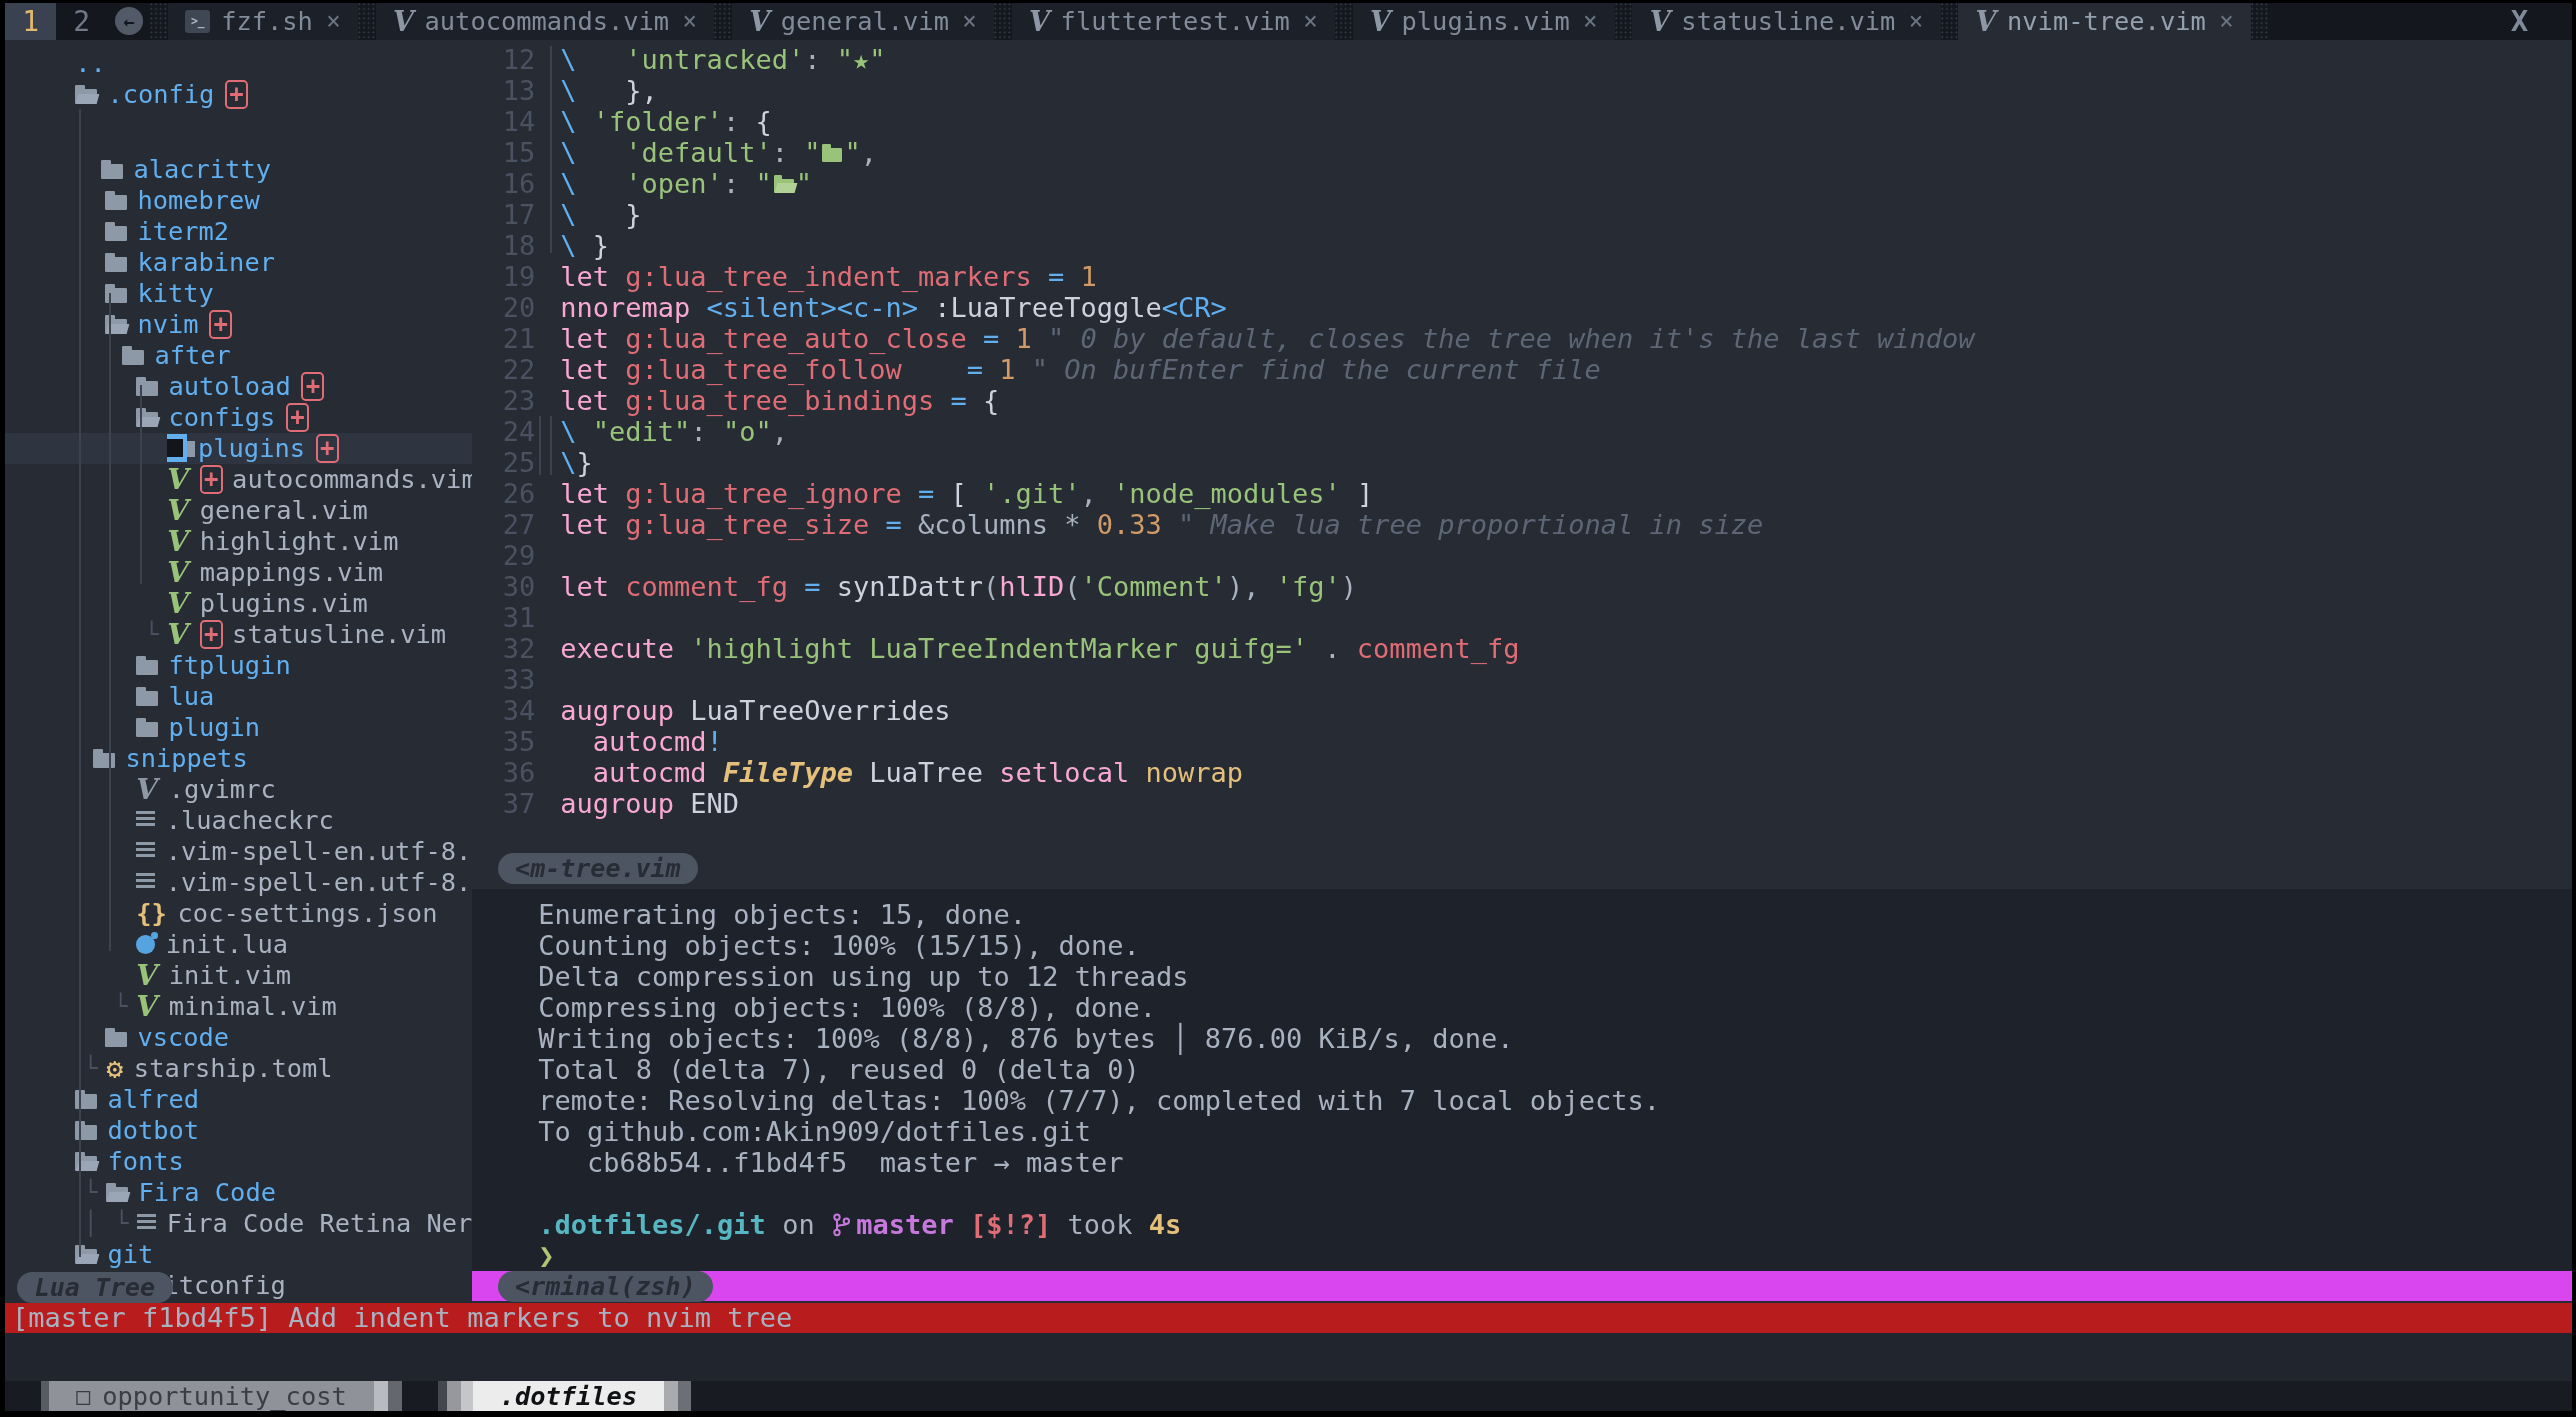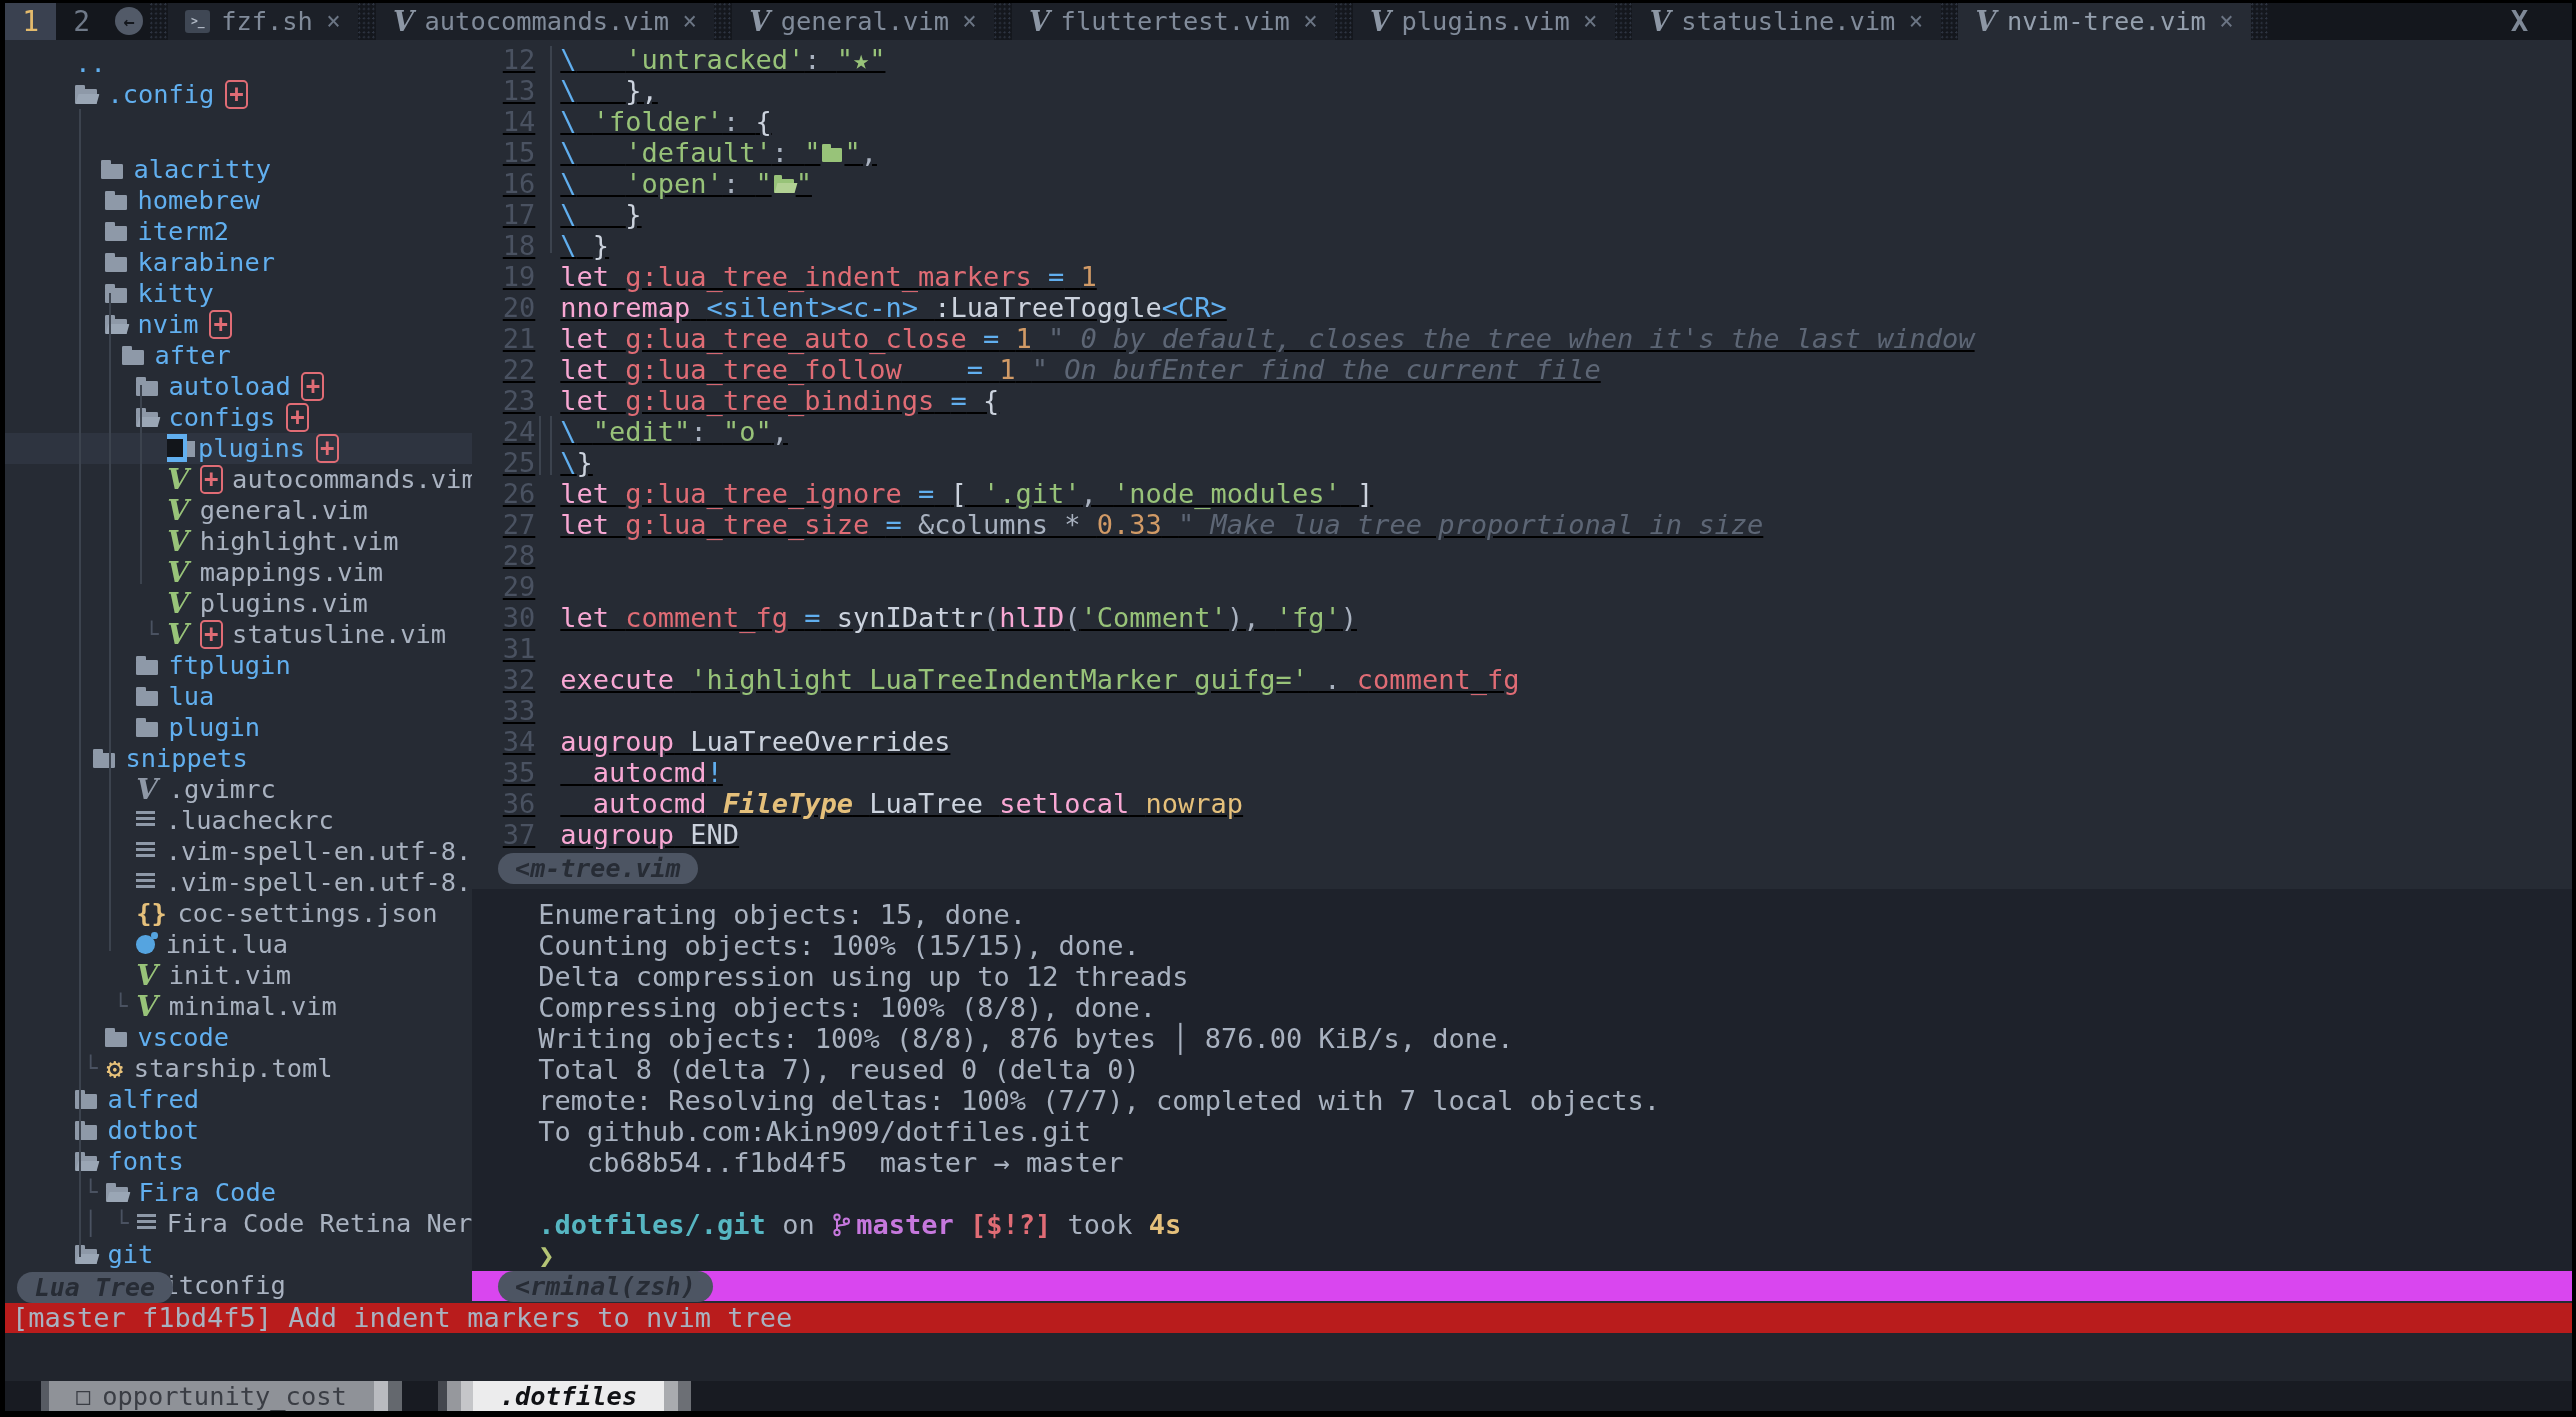--- a/index.html
+++ b/index.html
@@ -48,21 +48,21 @@
   .ic-gear-gray { color:#8e99a8; font-size:28px; }
   .ic-cursor { width:20px; height:28px; background:#61afef; position:relative; }
   .ic-cursor::after { content:""; position:absolute; left:0; top:5.3px; width:16px; height:18px; background:#12151a; }
   .ic-cursor::before { content:""; position:absolute; right:-8px; top:6.7px; width:8px; height:16px; background:#8e99a8; }
   .plusbox { display:inline-flex; align-items:center; justify-content:center; width:23px; height:29px; border:2px solid #e06c75; border-radius:4.7px; color:#e06c75; font-size:24px; font-weight:bold; flex:0 0 auto; }
   .plusbox.after { margin-left:10.7px; }
   .plusbox.before { margin-right:9.4px; }
 
   
   .main { flex:1 1 auto; display:flex; flex-direction:column; min-width:0; background:#262b34; }
-  .editor { height:809px; padding-top:4px; position:relative; overflow:hidden;text-decoration:underline; }
+  .editor { height:809px; padding-top:4px; position:relative; overflow:hidden; }
   .crow { height:31px; display:flex; font-size:27px; line-height:31px; white-space:pre; }
   .lnum { width:63px; text-align:right; color:#4a5261; flex:0 0 auto; }
   .lcode { margin-left:25px; }
   .eguide { position:absolute; width:1.3px; background:#3c434e; }
 
   .s-pl  { color:#a9b2c0; }
   .s-wh  { color:#ccd3de; }
   .s-bs  { color:#61afef; }
   .s-str { color:#98c379; }
   .s-kw  { color:#f9a8d4; }
@@ -365,21 +365,20 @@
           <div class="crow"><span class="lnum">18</span><span class="lcode"><span class="s-bs">\</span><span class="s-pl"> </span><span class="s-wh">}</span></span></div>
           <div class="crow"><span class="lnum">19</span><span class="lcode"><span class="s-kw">let</span><span class="s-pl"> </span><span class="s-var">g:lua_tree_indent_markers</span><span class="s-pl"> </span><span class="s-op">=</span><span class="s-pl"> </span><span class="s-num">1</span></span></div>
           <div class="crow"><span class="lnum">20</span><span class="lcode"><span class="s-kw">nnoremap</span><span class="s-pl"> </span><span class="s-sp">&lt;silent&gt;&lt;c-n&gt;</span><span class="s-pl"> </span><span class="s-wh">:LuaTreeToggle</span><span class="s-sp">&lt;CR&gt;</span></span></div>
           <div class="crow"><span class="lnum">21</span><span class="lcode"><span class="s-kw">let</span><span class="s-pl"> </span><span class="s-var">g:lua_tree_auto_close</span><span class="s-pl"> </span><span class="s-op">=</span><span class="s-pl"> </span><span class="s-num">1</span><span class="s-pl"> </span><span class="s-cmt">" 0 by default, closes the tree when it's the last window</span></span></div>
           <div class="crow"><span class="lnum">22</span><span class="lcode"><span class="s-kw">let</span><span class="s-pl"> </span><span class="s-var">g:lua_tree_follow</span><span class="s-pl">    </span><span class="s-op">=</span><span class="s-pl"> </span><span class="s-num">1</span><span class="s-pl"> </span><span class="s-cmt">" On bufEnter find the current file</span></span></div>
           <div class="crow"><span class="lnum">23</span><span class="lcode"><span class="s-kw">let</span><span class="s-pl"> </span><span class="s-var">g:lua_tree_bindings</span><span class="s-pl"> </span><span class="s-op">=</span><span class="s-pl"> </span><span class="s-wh">{</span></span></div>
           <div class="crow"><span class="lnum">24</span><span class="lcode"><span class="s-bs">\</span><span class="s-pl"> </span><span class="s-str">"edit"</span><span class="s-pl">: </span><span class="s-str">"o"</span><span class="s-pl">,</span></span></div>
           <div class="crow"><span class="lnum">25</span><span class="lcode"><span class="s-bs">\</span><span class="s-wh">}</span></span></div>
           <div class="crow"><span class="lnum">26</span><span class="lcode"><span class="s-kw">let</span><span class="s-pl"> </span><span class="s-var">g:lua_tree_ignore</span><span class="s-pl"> </span><span class="s-op">=</span><span class="s-pl"> </span><span class="s-wh">[</span><span class="s-pl"> </span><span class="s-str">'.git'</span><span class="s-pl">, </span><span class="s-str">'node_modules'</span><span class="s-pl"> </span><span class="s-wh">]</span></span></div>
           <div class="crow"><span class="lnum">27</span><span class="lcode"><span class="s-kw">let</span><span class="s-pl"> </span><span class="s-var">g:lua_tree_size</span><span class="s-pl"> </span><span class="s-op">=</span><span class="s-pl"> </span><span class="s-pl">&amp;columns * </span><span class="s-num">0.33</span><span class="s-pl"> </span><span class="s-cmt">" Make lua tree proportional in size</span></span></div>
-          <div class="crow"><span class="lnum">28</span><span class="lcode"></span></div>
           <div class="crow"><span class="lnum">29</span><span class="lcode"></span></div>
           <div class="crow"><span class="lnum">30</span><span class="lcode"><span class="s-kw">let</span><span class="s-pl"> </span><span class="s-var">comment_fg</span><span class="s-pl"> </span><span class="s-op">=</span><span class="s-pl"> </span><span class="s-wh">synIDattr</span><span class="s-pl">(</span><span class="s-kw">hlID</span><span class="s-pl">(</span><span class="s-str">'Comment'</span><span class="s-pl">), </span><span class="s-str">'fg'</span><span class="s-pl">)</span></span></div>
           <div class="crow"><span class="lnum">31</span><span class="lcode"></span></div>
           <div class="crow"><span class="lnum">32</span><span class="lcode"><span class="s-kw">execute</span><span class="s-pl"> </span><span class="s-str">'highlight LuaTreeIndentMarker guifg='</span><span class="s-pl"> . </span><span class="s-var">comment_fg</span></span></div>
           <div class="crow"><span class="lnum">33</span><span class="lcode"></span></div>
           <div class="crow"><span class="lnum">34</span><span class="lcode"><span class="s-kw">augroup</span><span class="s-pl"> </span><span class="s-wh">LuaTreeOverrides</span></span></div>
           <div class="crow"><span class="lnum">35</span><span class="lcode"><span class="s-pl">  </span><span class="s-kw">autocmd</span><span class="s-sp">!</span></span></div>
           <div class="crow"><span class="lnum">36</span><span class="lcode"><span class="s-pl">  </span><span class="s-kw">autocmd</span><span class="s-pl"> </span><span class="s-typ">FileType</span><span class="s-pl"> </span><span class="s-wh">LuaTree</span><span class="s-pl"> </span><span class="s-kw">setlocal</span><span class="s-pl"> </span><span class="s-yel">nowrap</span></span></div>
           <div class="crow"><span class="lnum">37</span><span class="lcode"><span class="s-kw">augroup</span><span class="s-pl"> </span><span class="s-wh">END</span></span></div>
         </div>

